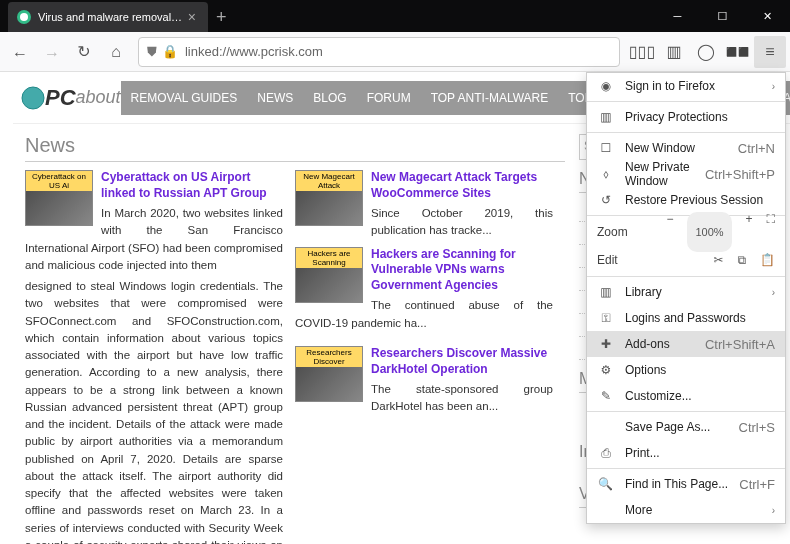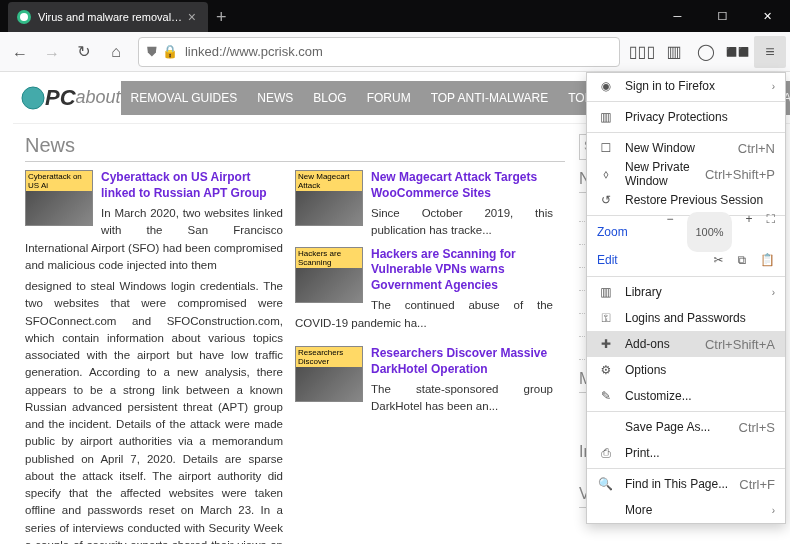--- a/index.html
+++ b/index.html
@@ -30,41 +30,41 @@
 .logo-text { font-size: 22px; font-weight: bold; color: #333; font-style: italic; }
 .logo-risk { color: #888; font-style: italic; font-size: 18px; }
 .nav-items { display: flex; background: #999; height: 34px; flex: 1; }
 .nav-item { color: #fff; font-size: 12px; padding: 0 10px; display: flex; align-items: center; white-space: nowrap; }
 
 .content { padding: 10px 12px; display: flex; }
 .main { width: 540px; }
 .section-title { color: #888; font-size: 20px; font-weight: normal; border-bottom: 1px solid #ccc; padding-bottom: 4px; margin-bottom: 8px; }
 .article-col { width: 258px; margin-right: 12px; }
 .article-img { width: 68px; height: 56px; float: left; margin-right: 8px; background: #333; border: 1px solid #888; }
-.yellow-bar { background: #ffd966; font-size: 8px; padding: 1px 2px; color: #000; }
+.yellow-bar { background: #ffd966; font-size: 8px; padding: 1px 2px; color: #000; text-align: center; }
 .article-title { font-weight: bold; color: #6d28d9; font-size: 12px; line-height: 1.3; }
 .article-text { color: #333; margin-top: 4px; line-height: 1.5; text-align: justify; font-size: 11.5px; }
 
 .sidebar { margin-left: 14px; width: 190px; }
 .sb-search { height: 26px; border: 1px solid #ccc; padding: 4px; font-size: 12px; color: #999; margin-bottom: 10px; }
 .sb-heading { color: #888; font-size: 16px; border-bottom: 1px solid #ccc; padding-bottom: 4px; margin-bottom: 6px; }
 .sb-link { color: #08c; font-size: 12px; padding: 4px 0 4px 12px; border-bottom: 1px dotted #ccc; }
 .sb-link::before { content: "■ "; color: #aaa; font-size: 8px; }
 
 
 .fx-menu { position: absolute; right: 4px; top: 72px; width: 200px; background: #fff; border: 1px solid #ccc; box-shadow: 0 4px 12px rgba(0,0,0,0.2); font-size: 12px; z-index: 100; }
 .fx-item { display: flex; align-items: center; height: 26px; padding: 0 10px; color: #222; }
 .fx-item.sel { background: #e0e0e0; }
 .fx-icon { width: 18px; display: inline-flex; justify-content: center; margin-right: 10px; font-size: 12px; color: #555; }
 .fx-label { flex: 1; }
 .fx-shortcut { color: #777; font-size: 13px; }
 .fx-arrow { color: #777; font-size: 10px; }
 .fx-sep { height: 1px; background: #ddd; margin: 2px 0; }
 .fx-row { display: flex; align-items: center; height: 28px; padding: 0 10px; }
-.fx-row-label { width: 40px; color: #1d4ed8; }
+.fx-row-label { width: 40px; color: #404040; }
 .fx-row-btns { flex: 1; display: flex; justify-content: flex-end; gap: 14px; color: #555; }
 .zoom-val { background: #eee; border-radius: 10px; padding: 14px 8px; font-size: 11px; }
 
 .img-placeholder { background: linear-gradient(135deg,#444,#888); display:flex; align-items:flex-start; }
 </style>
 </head>
 <body>
 
 <div class="titlebar">
   <div class="tab">

